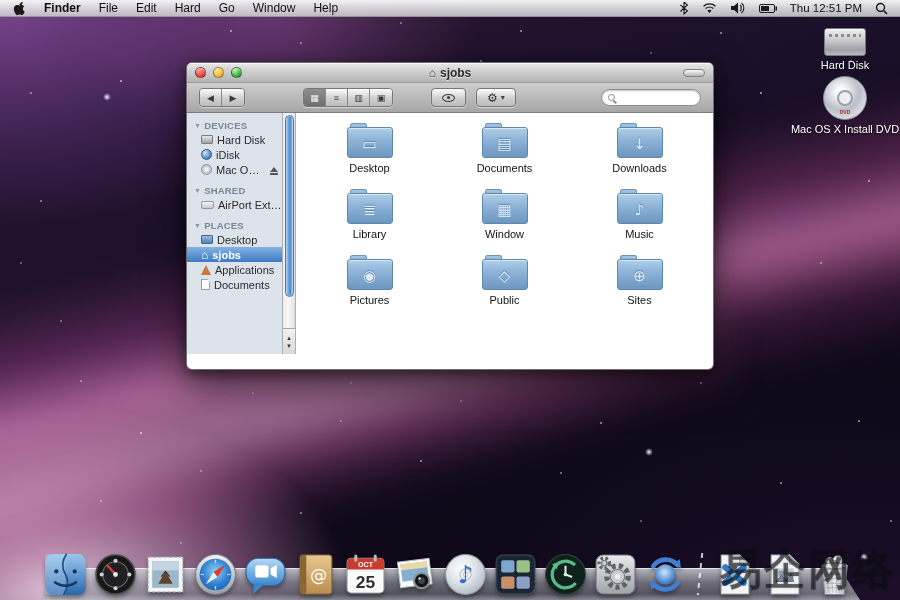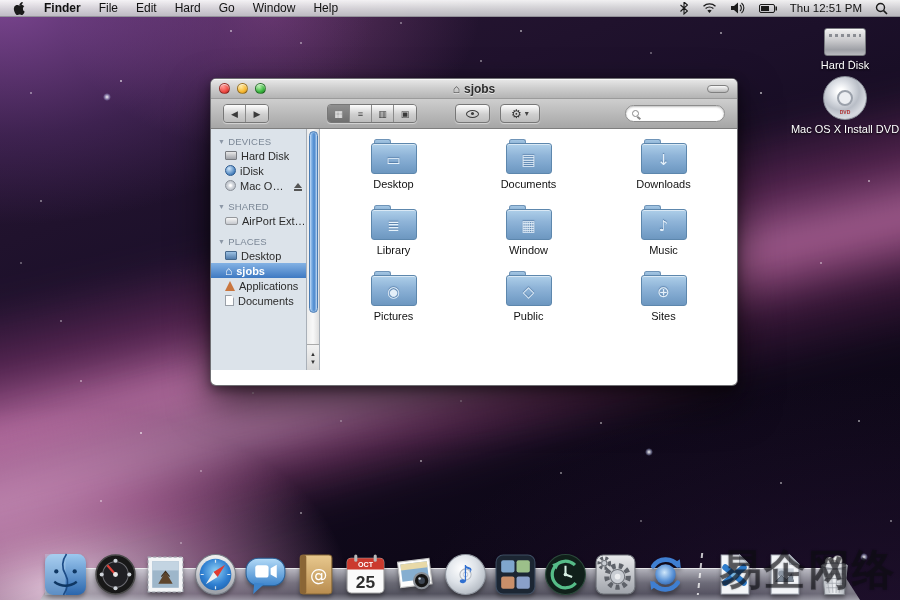--- a/index.html
+++ b/index.html
@@ -70,24 +70,24 @@
   .dvd-disc { width:44px; height:44px; margin:0 auto; border-radius:50%;
     background:radial-gradient(circle at 40% 35%, #ffffff 8%, #e2e5ea 25%, #b9bec7 50%, #d7dae0 70%, #aab0ba);
     border:1px solid #8a8f98; position:relative; }
   .dvd-disc::after { content:""; position:absolute; left:50%; top:50%; width:12px; height:12px;
     transform:translate(-50%,-50%); border-radius:50%;
     background:#eceef2; border:2px solid #9ba1ab; }
   .dvd-text { position:absolute; left:50%; bottom:4px; transform:translateX(-50%);
     font-size:5px; font-weight:bold; color:#b03030; }
 
   
-  .fwindow { position:absolute; left:186px; top:78px; width:528px; height:308px;
+  .fwindow { position:absolute; left:186px; top:62px; width:528px; height:308px;
     border-radius:6px; overflow:hidden; z-index:10;
     box-shadow:0 18px 40px rgba(0,0,0,.6), 0 4px 12px rgba(0,0,0,.45);
-    border:1px solid rgba(50,50,55,.7); background:#fff;margin-left:24px; }
+    border:1px solid rgba(50,50,55,.7); background:#fff; }
   .titlebar { height:20px; background:linear-gradient(180deg,#e9e9e9,#cfcfcf 45%,#b4b4b4);
     display:flex; align-items:center; position:relative;
     border-bottom:1px solid #9b9b9b; box-shadow:inset 0 1px 0 rgba(255,255,255,.7); }
   .tlights { display:flex; gap:7px; margin-left:8px; }
   .tlight { width:11px; height:11px; border-radius:50%; border:1px solid rgba(0,0,0,.35);
     box-shadow:inset 0 1px 1px rgba(255,255,255,.7); }
   .tl-red { background:radial-gradient(circle at 35% 30%, #ff9a96, #ee4a43 60%, #b71b15); }
   .tl-yellow { background:radial-gradient(circle at 35% 30%, #ffe9a0, #f7b830 60%, #c2821a); }
   .tl-green { background:radial-gradient(circle at 35% 30%, #b8f2ae, #39b63e 60%, #1d7e22); }
   .wtitle { position:absolute; left:0; right:0; text-align:center; font-size:12px;
@@ -121,21 +121,21 @@
   .mag { width:7px; height:7px; border:1.5px solid #8a8a8a; border-radius:50%; position:relative; flex:none; }
   .mag::after { content:""; position:absolute; width:4px; height:1.5px; background:#8a8a8a;
     bottom:-2px; right:-3px; transform:rotate(40deg); }
   .searchbox input { border:none; outline:none; width:70px; font-size:10px; margin-left:4px; background:transparent; }
 
   .wbody { display:flex; height:241px; }
   .sidebar { width:96px; background:#dce3ea; border-right:1px solid #a9b0b8; overflow:hidden;
     padding-top:6px; font-size:11px; color:#2b2b2b; flex:none; }
   .sb-section { margin-bottom:7px; }
   .sb-title { display:flex; align-items:center; gap:3px; padding-left:7px; height:13px;
-    font-size:9.5px; font-weight:normal; color:#7b8796; letter-spacing:.2px; }
+    font-size:9.5px; font-weight:bold; color:#7b8796; letter-spacing:.2px; }
   .sb-tri { font-size:7px; color:#8c97a6; }
   .sb-row { display:flex; align-items:center; gap:4px; height:15px; padding-left:14px; white-space:nowrap; }
   .sb-row.selected { background:linear-gradient(180deg,#84b2e4,#3e79c2); color:#fff; font-weight:bold;
     margin-right:0; }
   .sb-label { overflow:hidden; text-overflow:ellipsis; }
   .sb-eject { margin-left:auto; margin-right:4px; position:relative; width:0; height:0;
     border-left:4px solid transparent; border-right:4px solid transparent; border-bottom:5px solid #555; flex:none; }
   .sb-eject::after { content:""; position:absolute; left:-4px; top:6px; width:8px; height:1.8px; background:#555; }
 
   .si { flex:none; display:inline-block; }

